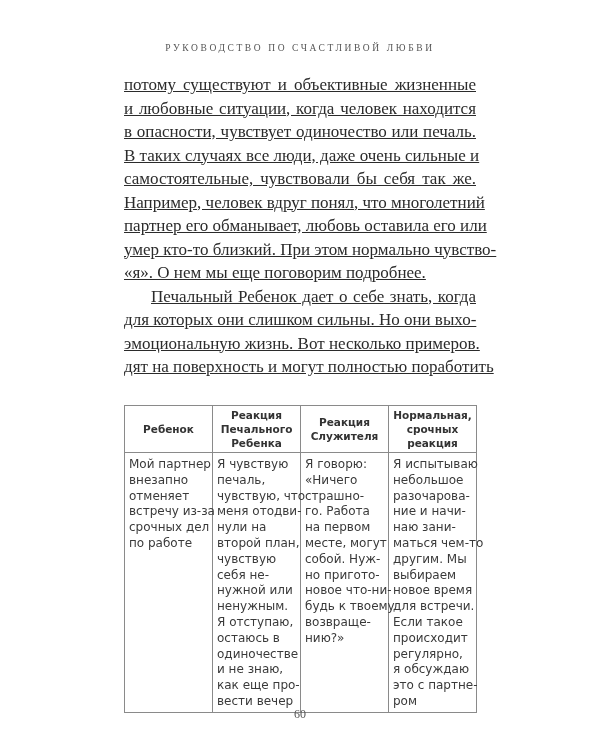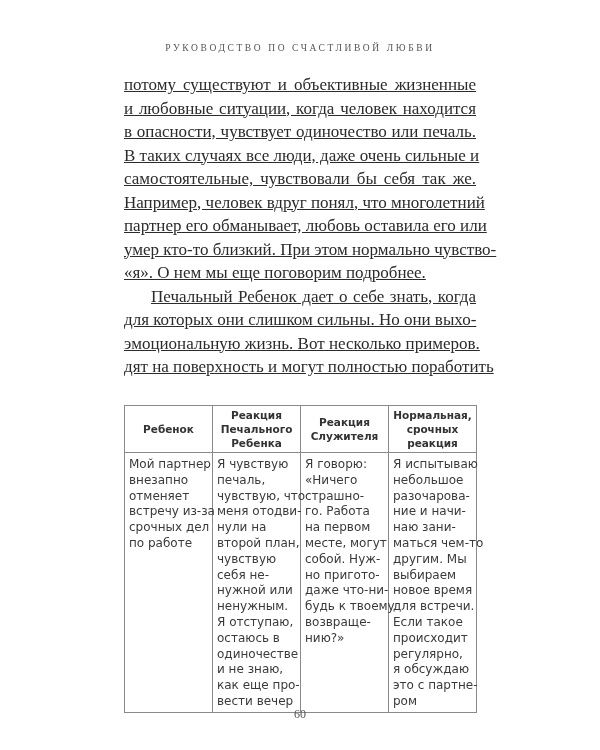--- a/index.html
+++ b/index.html
@@ -125,21 +125,21 @@
       </td>
       <td>
         <span>Я говорю:</span>
         <span>«Ничего</span>
         <span>страшно-</span>
         <span>го. Работа</span>
         <span>на первом</span>
         <span>месте, могут</span>
         <span>собой. Нуж-</span>
         <span>но пригото-</span>
-        <span>даже что-ни-</span>
+        <span>новое что-ни-</span>
         <span>будь к твоему</span>
         <span>возвраще-</span>
         <span>нию?»</span>
       </td>
       <td>
         <span>Я испытываю</span>
         <span>небольшое</span>
         <span>разочарова-</span>
         <span>ние и начи-</span>
         <span>наю зани-</span>

